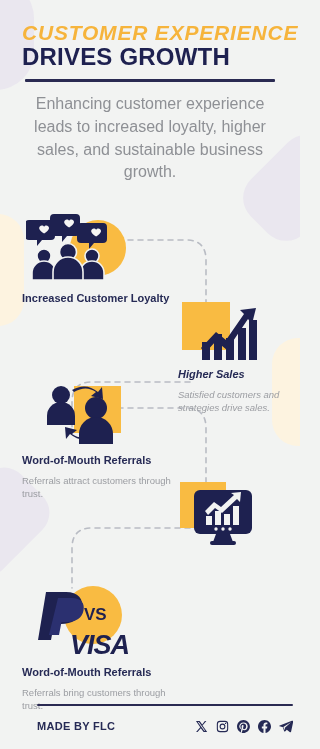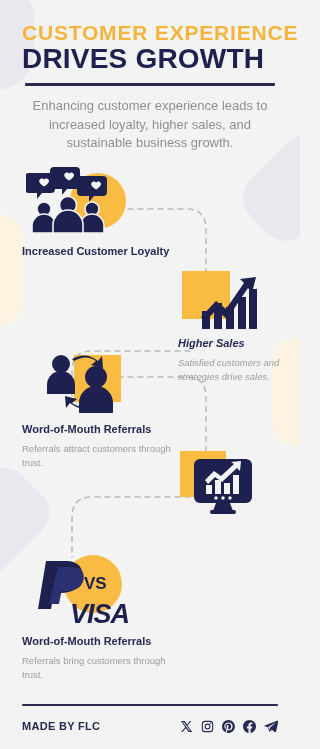--- a/index.html
+++ b/index.html
@@ -39,36 +39,37 @@
 
   
   .header { position:relative; padding:22px 22px 0 22px; z-index:3; }
   .title-top {
     color:#f6b43c;
     font-size:21px;
     font-weight:bold;
     letter-spacing:0.8px;
     line-height:1.04;
     white-space:nowrap;
+    font-style:italic;
   }
   .title-main {
     color:#1e2150;
-    font-size:28px;
+    font-size:24px;
     font-weight:bold;
     letter-spacing:0.2px;
     line-height:1.02;
     margin-top:1px;
     white-space:nowrap;
   }
   .rule {
     height:3px; background:#2a2a52; margin:10px 3px 0 3px; border-radius:1px;
   }
   .subtitle {
     color:#8e9095;
-    font-size:13px;
+    font-size:16px;
     line-height:1.42;
     text-align:center;
     margin-top:11px;
     padding:0 2px;
   }
 
   
   .flow { position:relative; z-index:3; margin-top:12px; height:540px; }
 
   .connectors { position:absolute; left:0; top:0; width:300px; height:540px; z-index:1; }
@@ -97,21 +98,21 @@
   }
   .step-desc {
     color:#9b9da2;
     font-size:9.5px;
     line-height:1.45;
     margin-top:6px;
   }
 
   
   .footer {
-    position:absolute; left:0; bottom:0; width:300px; padding:1px 22px 16px 22px; z-index:5;
+    position:absolute; left:15px; bottom:0; width:300px; padding:1px 22px 16px 22px; z-index:5;
   }
   .footer-rule { height:2.5px; background:#2a2a52; border-radius:1px; }
   .footer-row {
     display:flex; align-items:center; justify-content:space-between; margin-top:13px;
   }
   .made-by {
     color:#262a55; font-size:11px; font-weight:bold; letter-spacing:0.3px;
   }
   .socials { display:flex; align-items:center; gap:8px; }
   .socials svg { display:block; }
@@ -136,21 +137,21 @@
 
   <svg class="connectors" viewBox="0 0 300 540">
     <g fill="none" stroke="#b9bcc4" stroke-width="1.6" stroke-dasharray="5 5" stroke-linecap="round">
       <path d="M108 44 H186 Q206 44 206 64 V118"></path>
       <path d="M190 186 H92 Q72 186 72 206 V236"></path>
       <path d="M108 212 H186 Q206 212 206 232 V290"></path>
       <path d="M190 332 H92 Q72 332 72 352 V392"></path>
     </g>
   </svg>
 
-  <div class="step step-left" style="top:0px;">
+  <div class="step step-left" style="top:16px;">
     <div class="icon-wrap">
       <div class="circ" style="left:48px; top:8px;"></div>
       <svg class="glyph" style="left:4px; top:2px;" width="86" height="66" viewBox="0 0 86 66">
         <g fill="#1e2150">
 
           <path d="M3 6 h22 a4 4 0 0 1 4 4 v12 a4 4 0 0 1 -4 4 h-9 l-5 6 v-6 h-8 a4 4 0 0 1 -4 -4 v-12 a4 4 0 0 1 4 -4 z"></path>
           <path d="M28 0 h22 a4 4 0 0 1 4 4 v14 a4 4 0 0 1 -4 4 h-9 l-5 6 v-6 h-8 a4 4 0 0 1 -4 -4 v-14 a4 4 0 0 1 4 -4 z"></path>
           <path d="M55 9 h22 a4 4 0 0 1 4 4 v12 a4 4 0 0 1 -4 4 h-9 l-5 6 v-6 h-8 a4 4 0 0 1 -4 -4 v-12 a4 4 0 0 1 4 -4 z"></path>
         </g>
         <g fill="#f6f6f4">

